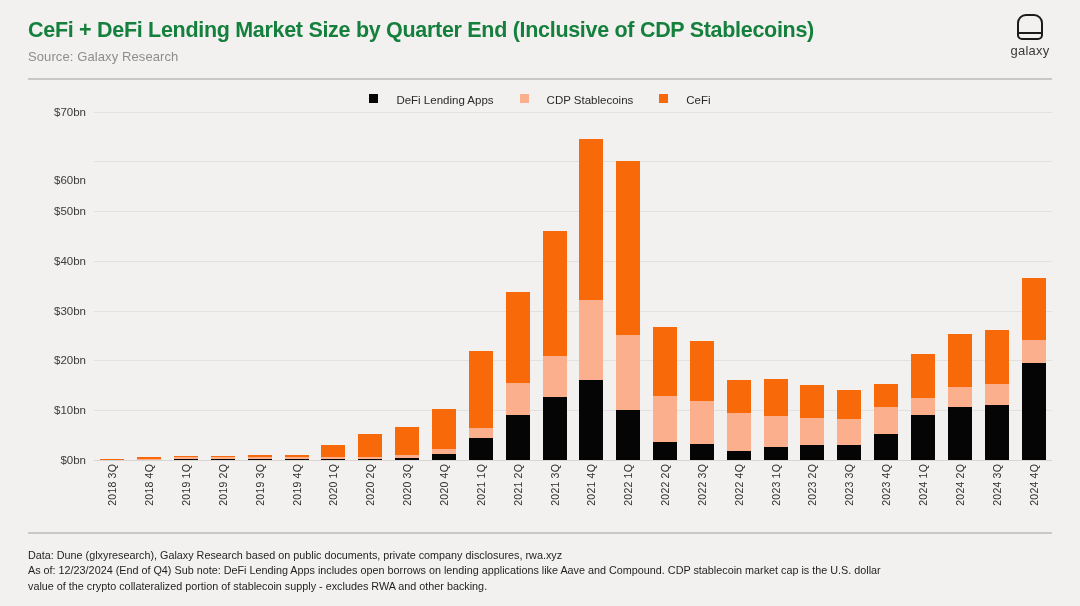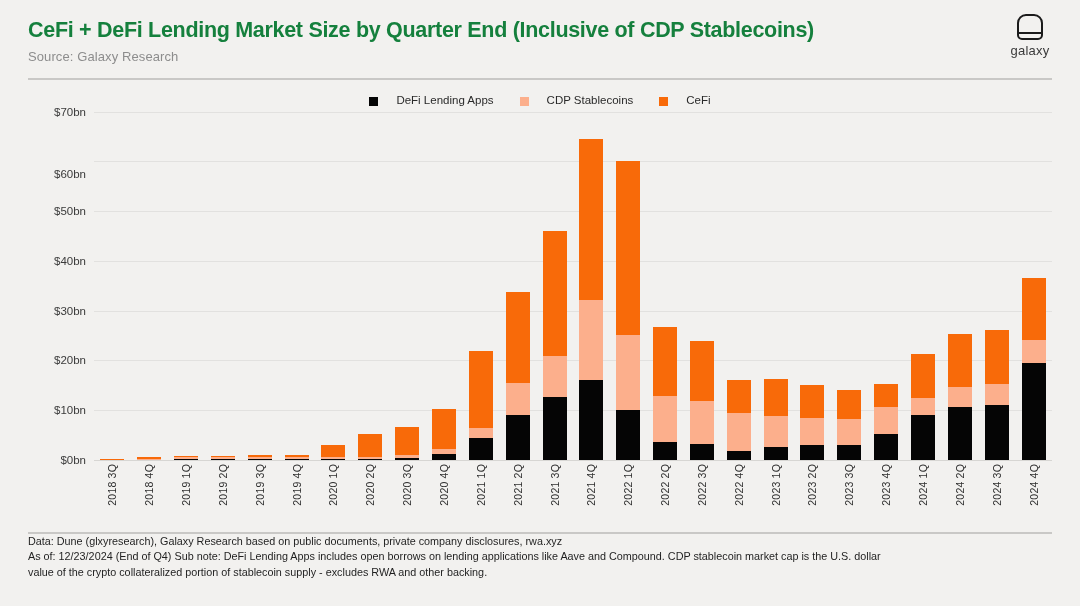--- a/index.html
+++ b/index.html
@@ -35,21 +35,21 @@
   }
   .logo-text{font-size:13px;color:#3a3a3a;margin-top:3px;letter-spacing:0.2px;}
 
   .rule{height:2px;background:#c9c8c6;margin-top:14px;}
 
   
   .legend{
     display:flex;justify-content:center;align-items:center;gap:26px;
     margin-top:14px;
   }
-  .legend-item{display:flex;align-items:flex-end;gap:18px;}
+  .legend-item{display:flex;align-items:flex-start;gap:18px;}
   .legend-swatch{width:9px;height:9px;display:inline-block;}
   .legend-label{font-size:11.5px;color:#2a2a2a;}
 
   
   .plot-wrap{position:relative;margin-top:6px;height:418px;}
   .yaxis{
     position:absolute;left:0;top:0;width:62px;height:348px;
   }
   .ytick{
     position:absolute;right:4px;transform:translateY(-50%);
@@ -84,21 +84,21 @@
     flex:1 1 0;display:flex;justify-content:center;align-items:flex-start;
   }
   .xtick span{
     font-size:10.5px;color:#2f2f2f;white-space:nowrap;
     writing-mode:vertical-rl;transform:rotate(180deg);
     letter-spacing:0.2px;
   }
 
   
   .footer-rule{height:2px;background:#c9c8c6;margin-top:2px;}
-  .footer{padding-top:0;font-size:10.8px;line-height:1.45;color:#1f1f1f;}
+  .footer{padding-top:14px;font-size:10.8px;line-height:1.45;color:#1f1f1f;}
   .footer p{margin:0;}
 </style>
 </head>
 <body>
 
 <div class="page">
 
   <div class="header">
     <h1 class="title">CeFi + DeFi Lending Market Size by Quarter End (Inclusive of CDP Stablecoins)</h1>
     <div class="source">Source: Galaxy Research</div>
@@ -126,21 +126,21 @@
     </div>
 
   <div class="plot-wrap">
     <div class="yaxis" id="yaxis">
         <div class="ytick" style="top: 348px;">$0bn</div>
         <div class="ytick" style="top: 298.286px;">$10bn</div>
         <div class="ytick" style="top: 248.571px;">$20bn</div>
         <div class="ytick" style="top: 198.857px;">$30bn</div>
         <div class="ytick" style="top: 149.143px;">$40bn</div>
         <div class="ytick" style="top: 99.4286px; margin-left: 48px;">$50bn</div>
-        <div class="ytick" style="top: 62px;">$60bn</div>
+        <div class="ytick" style="top: 68px;">$60bn</div>
         <div class="ytick" style="top: 0px;">$70bn</div>
       </div>
     <div class="grid" id="grid">
         <div class="gridline base" style="top: 348px;"></div>
         <div class="gridline" style="top: 298.286px;"></div>
         <div class="gridline" style="top: 248.571px;"></div>
         <div class="gridline" style="top: 198.857px;"></div>
         <div class="gridline" style="top: 149.143px;"></div>
         <div class="gridline" style="top: 99.4286px;"></div>
         <div class="gridline" style="top: 49.7143px;"></div>

